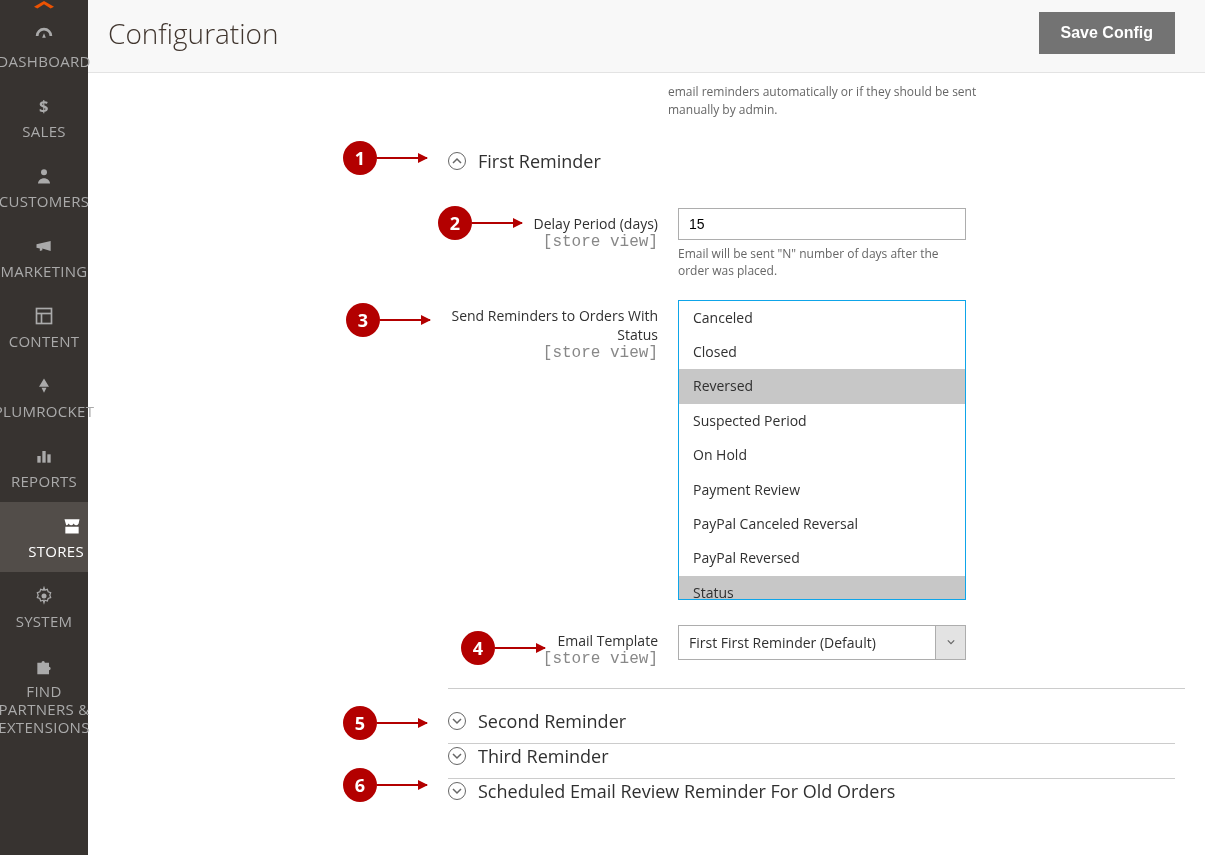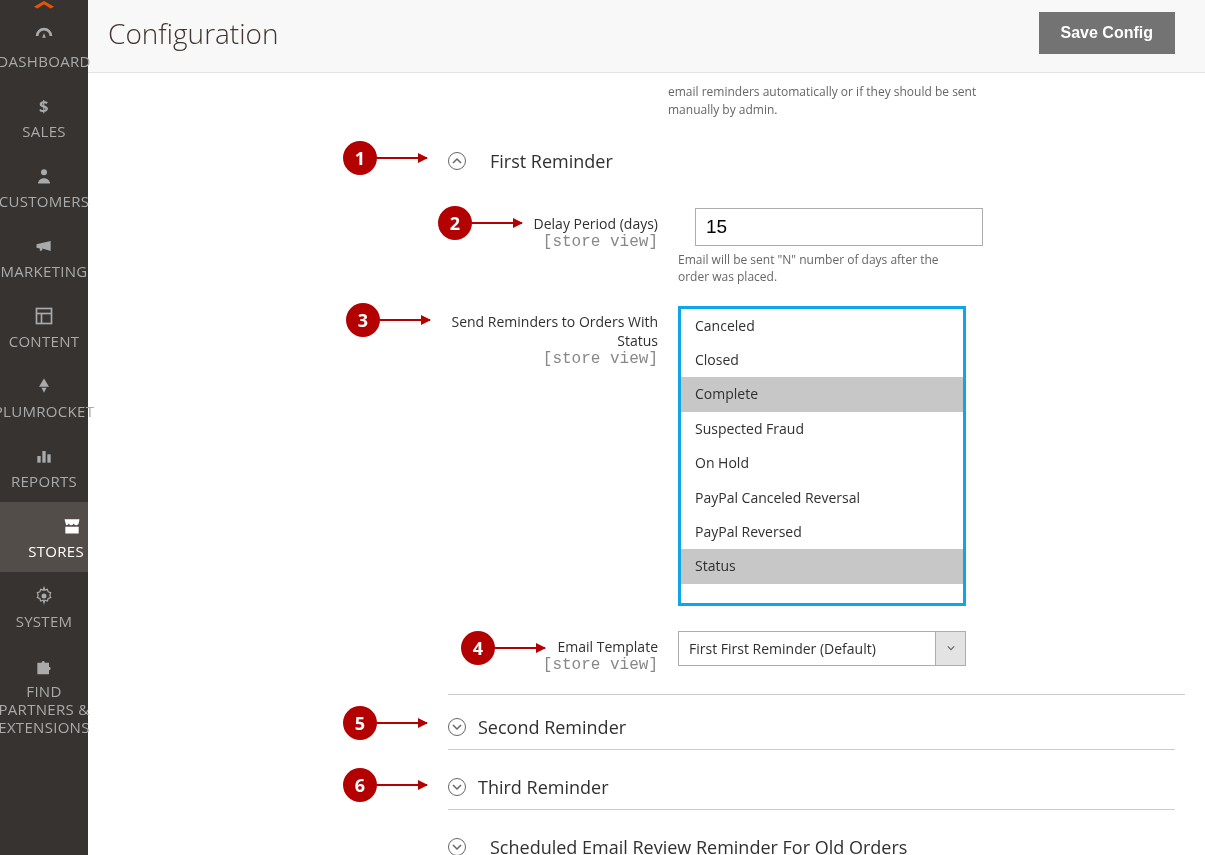--- a/index.html
+++ b/index.html
@@ -32,49 +32,49 @@
 }
 
 .content { padding: 10px 20px 40px 20px; }
 
 .hint-top {
   margin-left: 560px; width: 340px; color: #666; font-size: 12px;
   margin-bottom: 30px; line-height: 1.5;
 }
 
 .section-row {
-  display: flex; align-items: center; margin-bottom: 25px;
+  display: flex; align-items: center; 
   border-bottom: 1px solid #ccc; padding-bottom: 10px;
   margin-left: 340px; margin-right: 10px;
 }
-.section-row.no-border { border-bottom: none; padding-bottom: 0; gap: 12px; }
+.section-row.no-border { border-bottom: none; padding-bottom: 0; }
 
 .section-toggle {
   width: 18px; height: 18px; border: 1px solid #666; border-radius: 50%;
   display: flex; align-items: center; justify-content: center; margin-right: 12px;
   cursor: pointer; flex-shrink: 0;
 }
 .section-title { font-size: 18px; color: #303030; }
 
 .field-row {
   display: flex; margin-bottom: 20px; margin-left: 340px;
 }
 .field-label-wrap {
   width: 230px; text-align: right; padding-right: 20px; padding-top: 6px;
 }
 .field-label { font-size: 14px; color: #303030; }
 .field-scope { font-size: 16px; color: #888; display: block; font-family: Liberation Mono, monospace; }
 .field-control { width: 300px; }
 .field-control input[type="text"] {
-  width: 288px; padding: 7px 10px; border: 1px solid #adadad; font-size: 19px; margin-left: 17px;
+  width: 288px; padding: 7px 10px; border: 1px solid #adadad; font-size: 14px;
 }
 .field-hint { font-size: 12px; color: #666; margin-top: 6px; line-height: 1.4; width: 270px; }
 
 .multiselect {
-  width: 288px; height: 300px; border: 3px solid #0ea5e9; overflow-y: scroll;
+  width: 288px; height: 300px; border: 1px solid #0ea5e9; overflow-y: scroll;
   background: #fff; position: relative;
 }
 .multiselect-option {
   padding: 6px 14px; font-size: 14px; color: #303030; cursor: pointer; line-height: 1.6;
 }
 .multiselect-option.selected { background: #c7c7c7; }
 
 .select-wrap {
   width: 288px; display: flex; border: 1px solid #adadad;
 }
@@ -250,23 +250,24 @@
 
     <div class="field-row">
       <div class="field-label-wrap">
         <span class="field-label">Send Reminders to Orders With Status</span>
         <span class="field-scope">[store view]</span>
       </div>
       <div class="field-control">
         <div class="multiselect" id="status-multiselect">
             <div class="multiselect-option">Canceled</div>
             <div class="multiselect-option">Closed</div>
-            <div class="multiselect-option selected">Complete</div>
-            <div class="multiselect-option">Suspected Fraud</div>
+            <div class="multiselect-option selected">Reversed</div>
+            <div class="multiselect-option">Suspected Period</div>
             <div class="multiselect-option">On Hold</div>
+            <div class="multiselect-option">Payment Review</div>
             <div class="multiselect-option">PayPal Canceled Reversal</div>
             <div class="multiselect-option">PayPal Reversed</div>
             <div class="multiselect-option selected">Status</div>
           </div>
       </div>
     </div>
 
     <div class="annot" style="top:558px; left:373px;">
       <div class="annot-circle">4</div>
       <div class="annot-arrow"></div>

